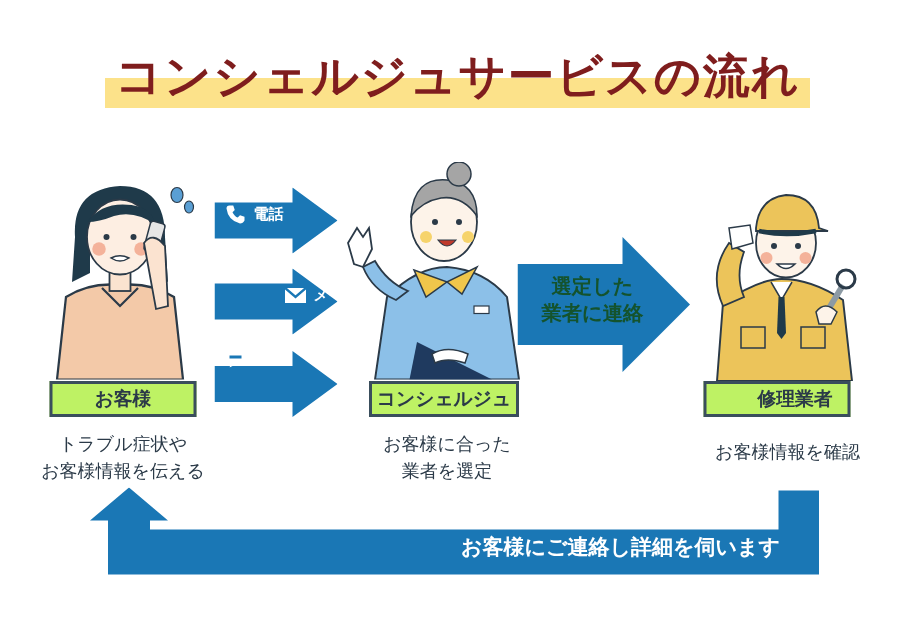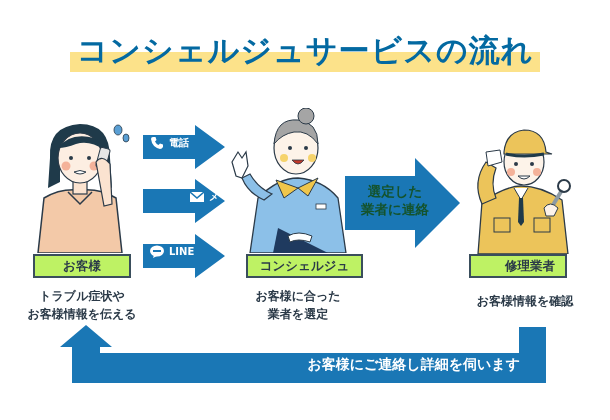--- a/index.html
+++ b/index.html
@@ -2,32 +2,32 @@
 <html><head>
 <meta charset="utf-8">
 <style>
   * { box-sizing: border-box; margin: 0; padding: 0; }
   html, body { width: 610px; height: 420px; background: #ffffff; overflow: hidden; }
   body { position: relative; font-family: "DejaVu Sans", "Liberation Sans", sans-serif; color: #2b3a48; }
   .abs { position: absolute; }
 
   .title-wrap { left: 0; top: 0; width: 610px; height: 90px; }
   .title-highlight { left: 70px; top: 52px; width: 470px; height: 20px; background: #fce28a; }
-  .title { left: 0; top: 30px; width: 610px; text-align: center; font-size: 31px; font-weight: bold; color: #0369a1; letter-spacing: 1px; }
+  .title { left: 0; top: 30px; width: 610px; text-align: center; font-size: 31px; font-weight: bold; color: #7f1d1d; letter-spacing: 1px; }
 
   .arrow-svg { position: absolute; }
 
   .contact-label { position: absolute; color: #fff; font-weight: bold; font-size: 10px; display: flex; align-items: center; gap: 5px; }
   .contact-label svg { display: block; }
 
   .mid-arrow-text { left: 350px; top: 182px; width: 90px; text-align: center; color: #14532d; font-weight: bold; font-size: 13.5px; line-height: 18px; }
 
   .role-box { position: absolute; height: 24px; background: #bef264; border: 2px solid #3a4e5c; text-align: center; font-size: 12.5px; font-weight: bold; line-height: 20px; color: #2b3a48; }
 
-  .desc { position: absolute; text-align: center; font-size: 12px; font-weight: bold; line-height: 18px; color: #2b3a48; }
+  .desc { position: absolute; text-align: center; font-size: 12px; font-weight: normal; line-height: 18px; color: #2b3a48; }
 
   .bottom-text { left: 120px; top: 356px; width: 400px; text-align: right; color: #fff; font-size: 14px; font-weight: bold; }
 </style>
 </head>
 <body>
 
 <div class="abs title-wrap">
   <div class="abs title-highlight"></div>
   <div class="abs title">コンシェルジュサービスの流れ</div>
 </div>
@@ -73,21 +73,21 @@
   <svg width="14" height="12" viewBox="0 0 14 12">
     <rect x="0" y="1" width="14" height="10" fill="#fff"></rect>
     <path d="M0 1 L7 7 L14 1" fill="none" stroke="#1a77b5" stroke-width="1.6"></path>
   </svg>
   <span>メール</span>
 </div>
 
 <svg class="arrow-svg" style="left:143px;top:234px;" width="82" height="44" viewBox="0 0 82 44">
   <polygon points="0,10 52,10 52,0 82,22 52,44 52,34 0,34" fill="#1a77b5"></polygon>
 </svg>
-<div class="contact-label" style="left:150px;top:245px;">
+<div class="contact-label" style="left:150px;top:232px;">
   <svg width="14" height="13" viewBox="0 0 14 13">
     <ellipse cx="7" cy="6" rx="7" ry="5.5" fill="#fff"></ellipse>
     <path d="M4 10 L3 13 L7 11 Z" fill="#fff"></path>
     <rect x="3" y="5" width="8" height="2" fill="#1a77b5"></rect>
   </svg>
   <span>LINE</span>
 </div>
 
 <svg class="arrow-svg" style="left:228px;top:108px;" width="130" height="145" viewBox="0 0 130 145">
 
@@ -140,21 +140,21 @@
   <circle cx="45" cy="60" r="4" fill="#f4b29a"></circle>
   <circle cx="71" cy="60" r="4" fill="#f4b29a"></circle>
   <path d="M52 64 Q58 70 64 64 Z" fill="#fff" stroke="#2b3a48" stroke-width="1"></path>
 
   <path d="M84 98 L96 78" stroke="#8c9aa4" stroke-width="4"></path>
   <circle cx="98" cy="74" r="6" fill="none" stroke="#2b3a48" stroke-width="2"></circle>
   <path d="M78 96 Q84 88 92 96 L88 104 L80 104 Z" fill="#fdf3e9" stroke="#2b3a48" stroke-width="1"></path>
 </svg>
 
 <div class="role-box" style="left:33px;top:254px;width:98px;">お客様</div>
-<div class="role-box" style="left:246px;top:254px;width:117px;">コンシェルジュ</div>
+<div class="role-box" style="left:246px;top:254px;width:100px;">コンシェルジュ</div>
 <div class="role-box" style="left:469px;top:254px;width:98px;padding-left:24px;">修理業者</div>
 
 <div class="desc" style="left:10px;top:287px;width:144px;">
   <div>トラブル症状や</div>
   <div>お客様情報を伝える</div>
 </div>
 <div class="desc" style="left:228px;top:287px;width:140px;">
   <div>お客様に合った</div>
   <div>業者を選定</div>
 </div>

